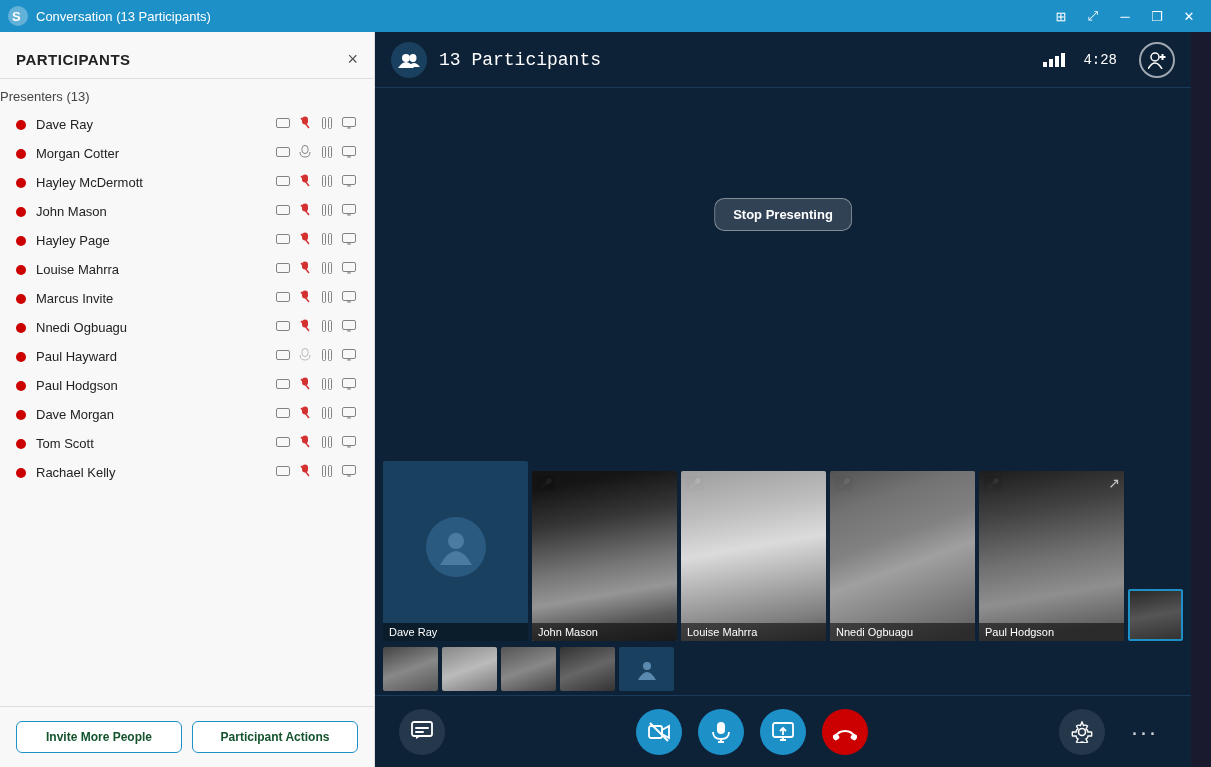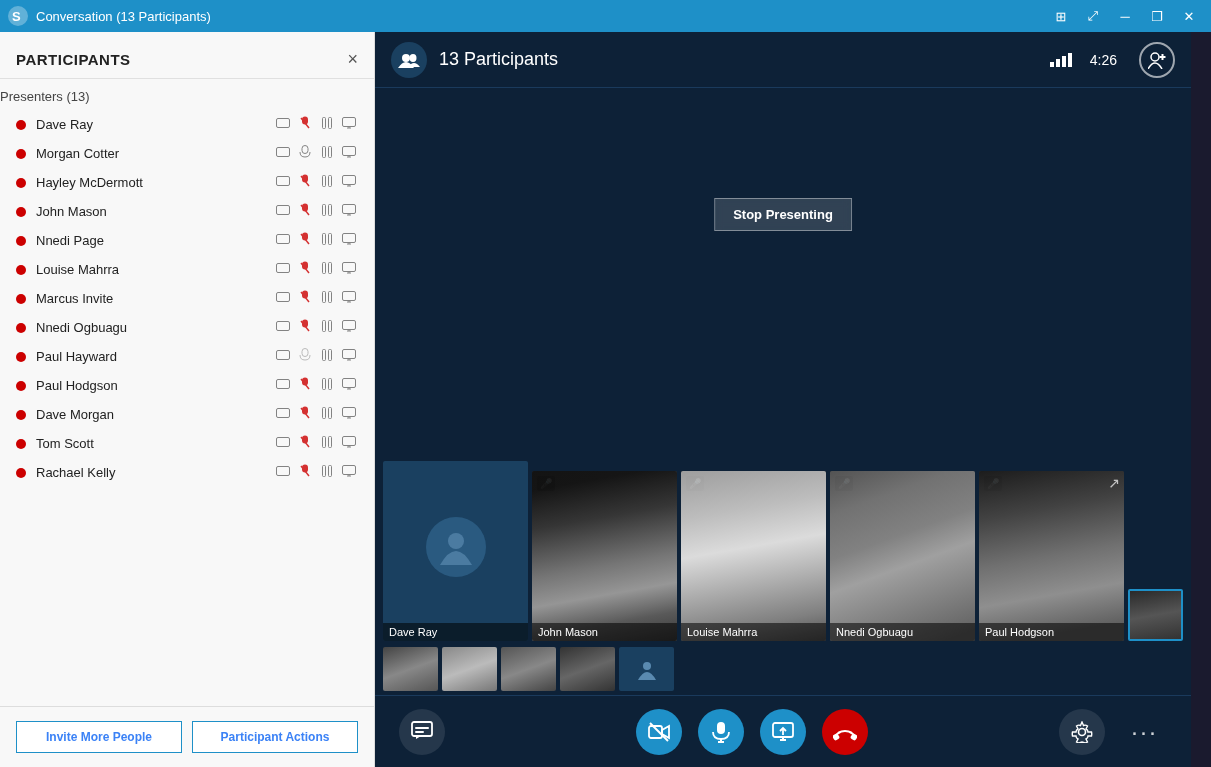--- a/index.html
+++ b/index.html
@@ -109,45 +109,46 @@
       display: flex;
       gap: 10px;
       border-top: 1px solid #ddd;
       background: #f8f8f8;
     }
     .footer-btn {
       flex: 1;
       padding: 8px 6px;
       border: 1.5px solid #1e90c8;
       background: white;
-      color: #3b82f6;
+      color: #14532d;
       font-size: 12px;
       font-weight: 600;
       cursor: pointer;
-      border-radius: 0;
+      border-radius: 6px;
       text-align: center;
     }
 
     
     .video-area {
       flex: 1;
       background: #0d2137;
       display: flex;
       flex-direction: column;
       position: relative;
       height: 735px;
     }
     .video-topbar {
       height: 56px;
       background: #0d2137;
       display: flex;
       align-items: center;
       padding: 0 16px;
       gap: 12px;
       border-bottom: 1px solid #1a3a5c;
+      font-family: Liberation Mono, monospace;
     }
     .participants-icon-btn {
       width: 36px;
       height: 36px;
       border-radius: 50%;
       background: #1a4060;
       display: flex; align-items: center; justify-content: center;
       cursor: pointer;
     }
     .video-topbar-title {
@@ -192,21 +193,21 @@
       z-index: 10;
     }
     .stop-presenting-btn {
       background: rgba(255,255,255,0.15);
       border: 1px solid rgba(255,255,255,0.4);
       color: white;
       padding: 8px 18px;
       font-size: 13px;
       font-weight: 600;
       cursor: pointer;
-      border-radius: 0;
+      border-radius: 10px;
       backdrop-filter: blur(4px);
     }
 
     
     .video-content {
       flex: 1;
       display: flex;
       flex-direction: column;
       justify-content: flex-end;
       padding-bottom: 0;
@@ -444,21 +445,21 @@
               </svg></span>
             <span class="p-icon"><svg width="14" height="12" viewBox="0 0 14 12" fill="none">
                 <rect x="0.5" y="0.5" width="13" height="9" rx="1.5" stroke="#666" stroke-width="1"></rect>
                 <line x1="5" y1="11" x2="9" y2="11" stroke="#666" stroke-width="1"></line>
                 <line x1="7" y1="9.5" x2="7" y2="11" stroke="#666" stroke-width="1"></line>
               </svg></span>
           </span>
         </div>
         <div class="participant-item">
           <span class="dot dot-red"></span>
-          <span class="participant-name">Nnedi Page</span>
+          <span class="participant-name">Hayley Page</span>
           <span class="participant-icons">
             <span class="p-icon"><svg width="14" height="11" viewBox="0 0 14 11" fill="none">
                 <rect x="0.5" y="0.5" width="13" height="9" rx="1.5" stroke="#666" stroke-width="1"></rect>
                 <path d="M3 10 L3 9 L6 9Z" fill="#666"></path>
               </svg></span>
             <span class="p-icon muted"><svg width="12" height="14" viewBox="0 0 12 14" fill="none">
                 <rect x="3" y="0.5" width="6" height="8" rx="3" fill="#cc0000"></rect>
                 <line x1="2" y1="2" x2="10" y2="12" stroke="#cc0000" stroke-width="1.5"></line>
               </svg></span>
             <span class="p-icon"><svg width="10" height="12" viewBox="0 0 10 12" fill="none">
@@ -675,21 +676,21 @@
           <path d="M10 15 Q13 11 16 11 Q19 11 22 15Z"></path>
         </svg>
       </div>
       <span class="video-topbar-title">13 Participants</span>
       <div class="signal-bars">
         <div class="signal-bar" style="height:5px;"></div>
         <div class="signal-bar" style="height:8px;"></div>
         <div class="signal-bar" style="height:11px;"></div>
         <div class="signal-bar" style="height:14px;"></div>
       </div>
-      <span class="timer">4:26</span>
+      <span class="timer">4:28</span>
       <button class="add-participant-btn">
         <svg width="18" height="18" viewBox="0 0 18 18" fill="white">
           <circle cx="7" cy="6" r="4" fill="none" stroke="white" stroke-width="1.5"></circle>
           <path d="M0 18 Q3.5 12 7 12 Q10.5 12 14 18" fill="none" stroke="white" stroke-width="1.5"></path>
           <line x1="14.5" y1="3" x2="14.5" y2="9" stroke="white" stroke-width="2"></line>
           <line x1="11.5" y1="6" x2="17.5" y2="6" stroke="white" stroke-width="2"></line>
         </svg>
       </button>
     </div>
 

